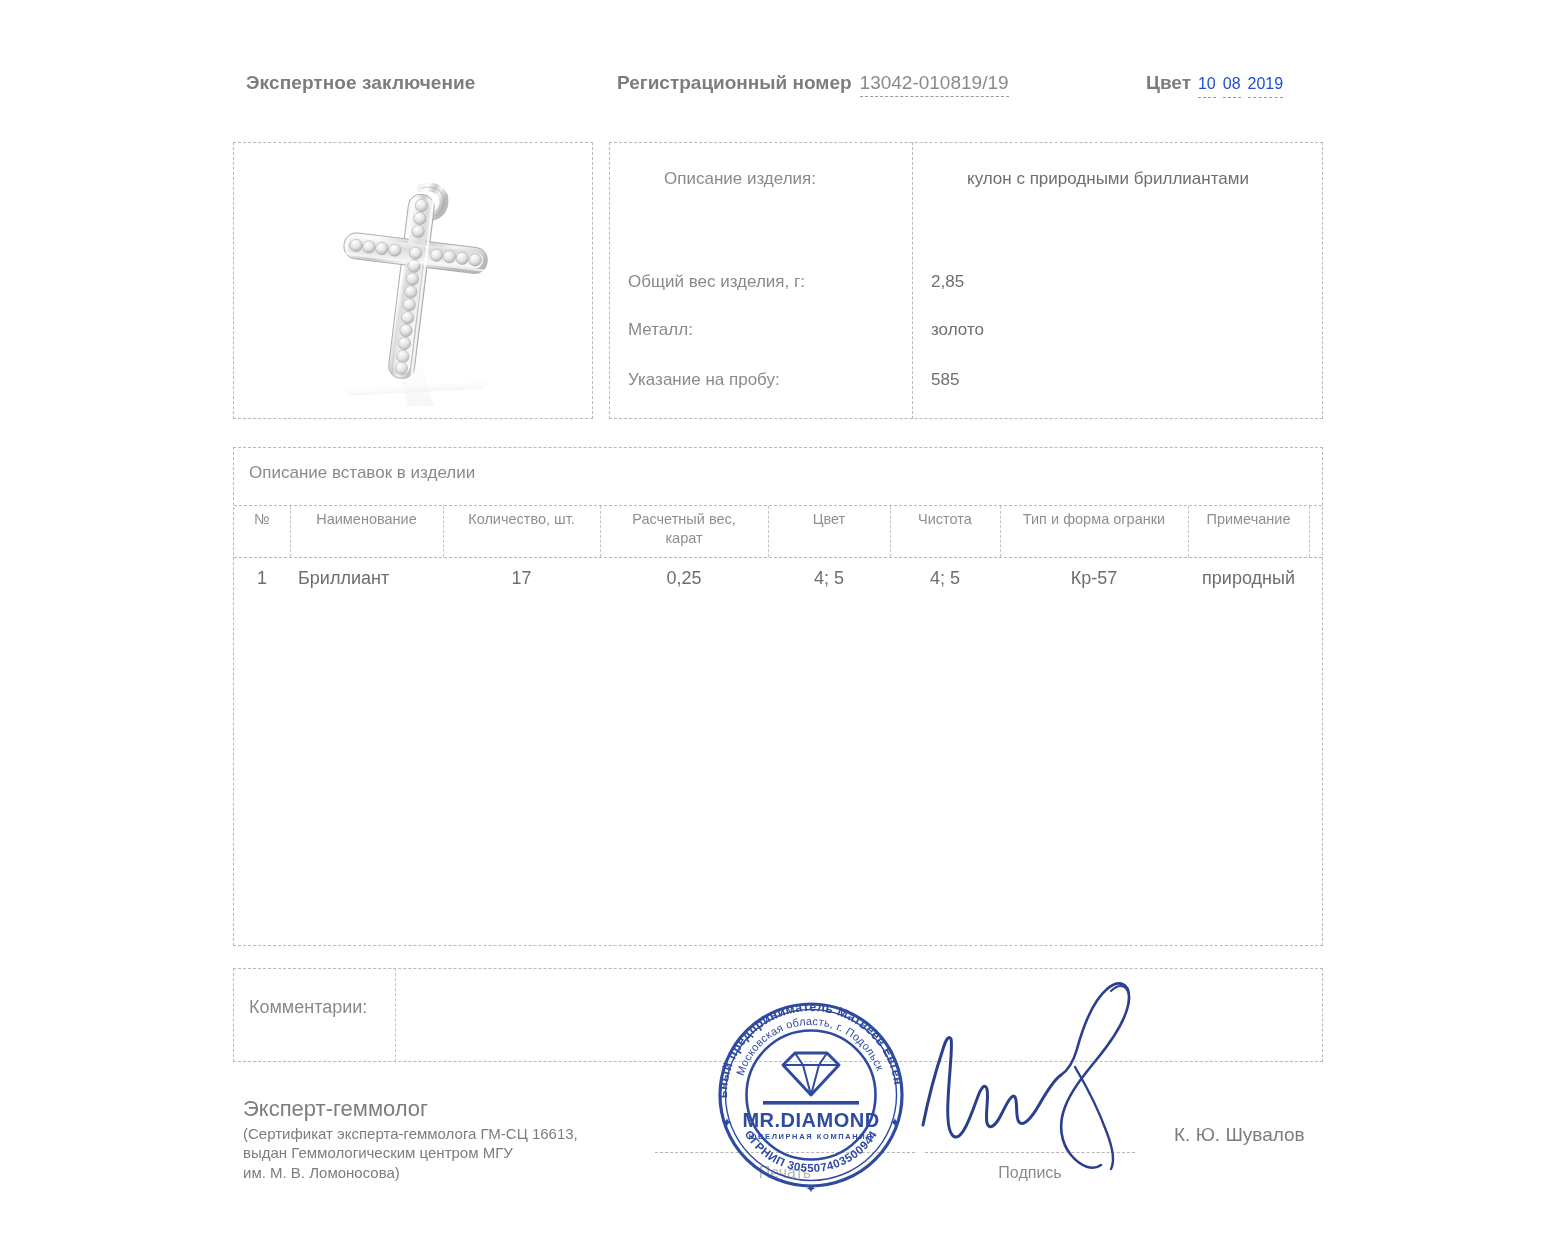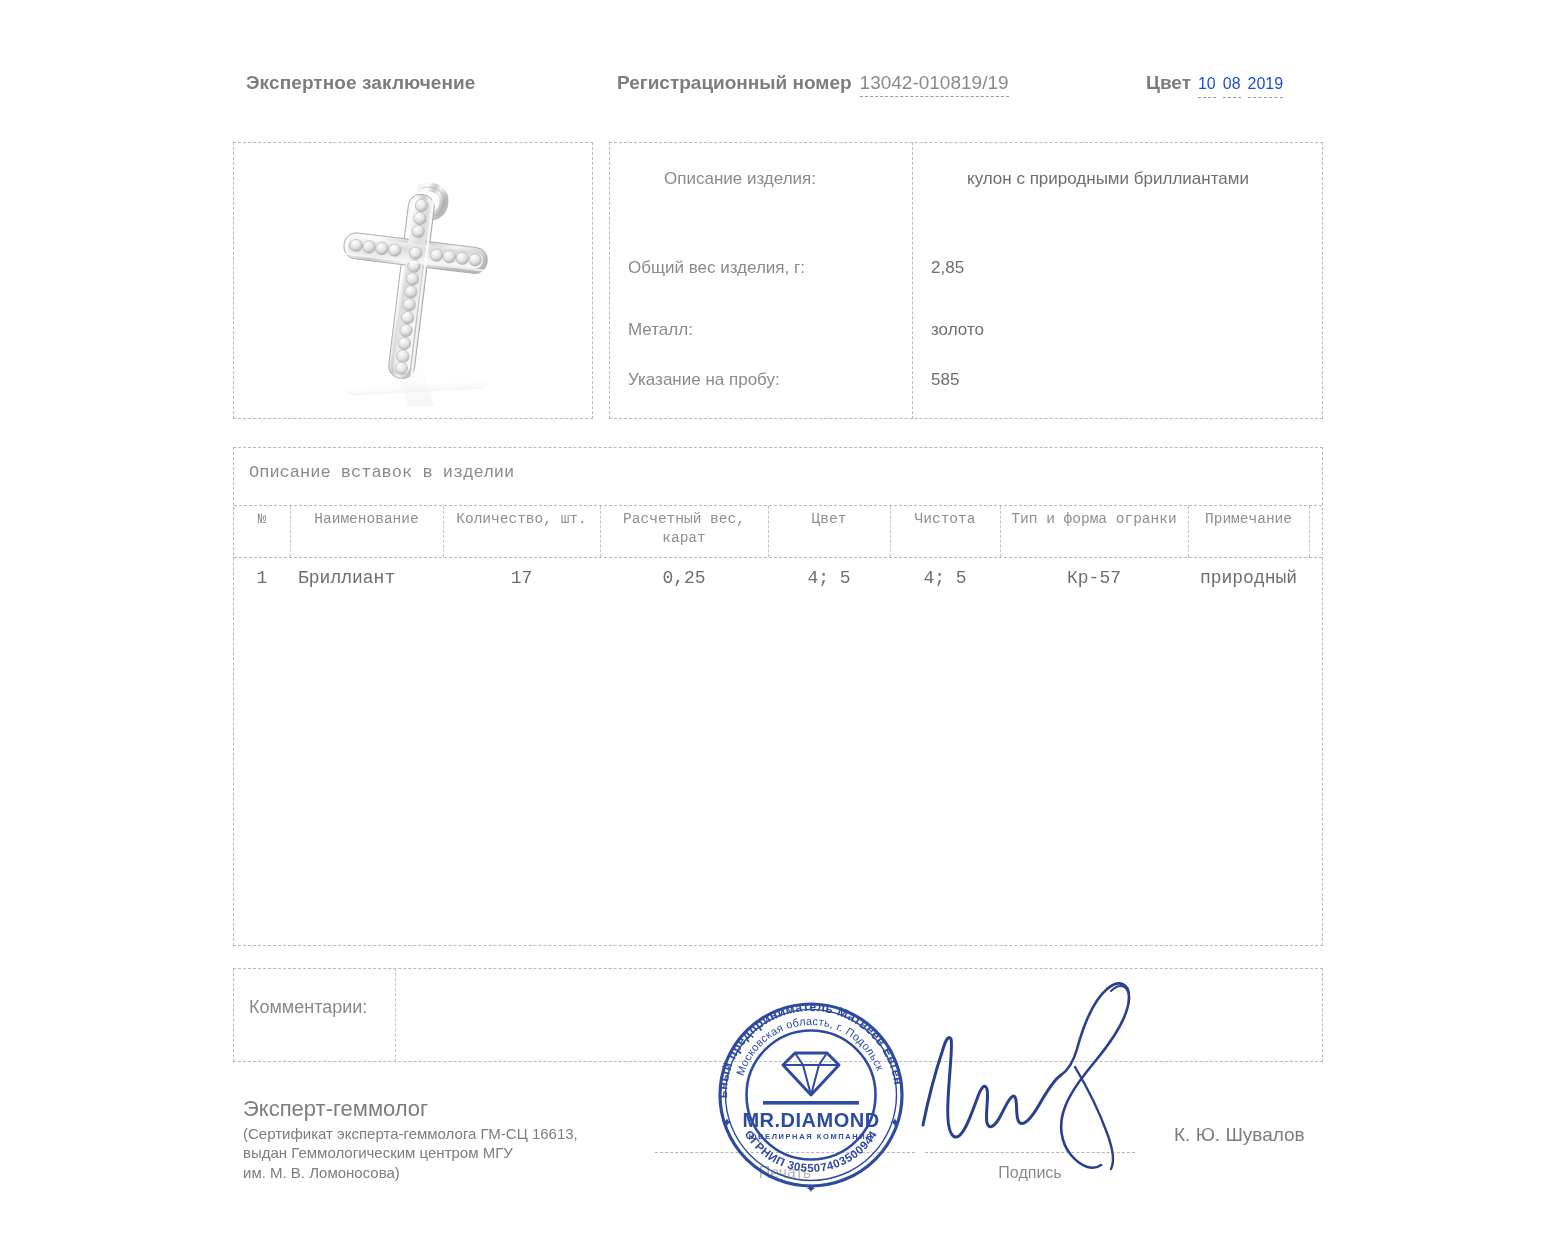--- a/index.html
+++ b/index.html
@@ -112,26 +112,26 @@
     white-space: nowrap;
   }
   .info-value {
     position: absolute;
     left: 321px;
     font-size: 17px;
     color: #6e6e6e;
     white-space: nowrap;
   }
   .r1 { top: 26px; margin-left: 36px; }
-  .r2 { top: 115px; }
+  .r2 { top: 129px; }
   .r3 { top: 177px; }
   .r4 { top: 227px; }
 
   
-  #inserts-panel { left: 233px; top: 447px; width: 1090px; height: 499px; font-family: Liberation Mono, monospace; }
+  #inserts-panel { left: 233px; top: 447px; width: 1090px; height: 499px; }
   .inserts-title {
     position: absolute;
     left: 15px;
     top: 15px;
     font-size: 17px;
     color: #8a8a8a;
   }
   .tbl-hline {
     position: absolute;
     left: 0;

